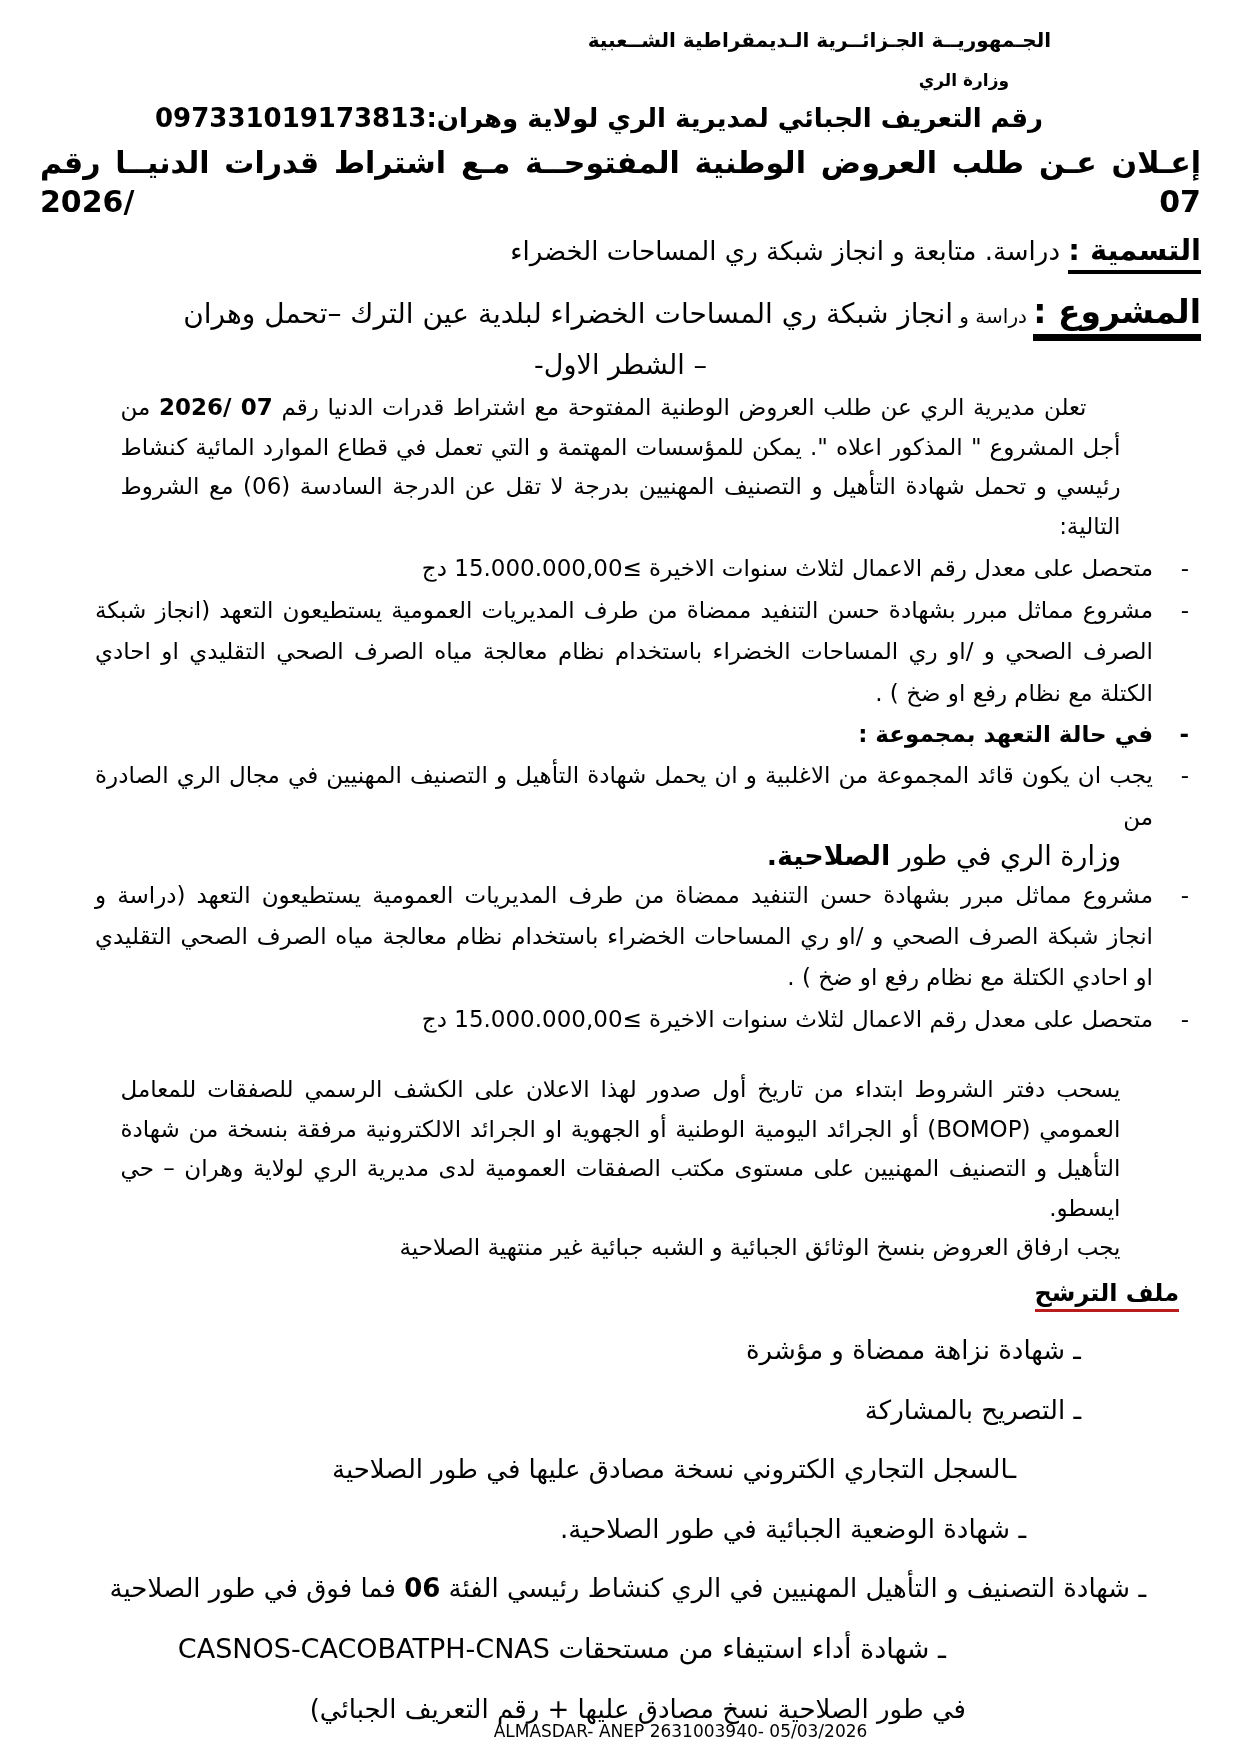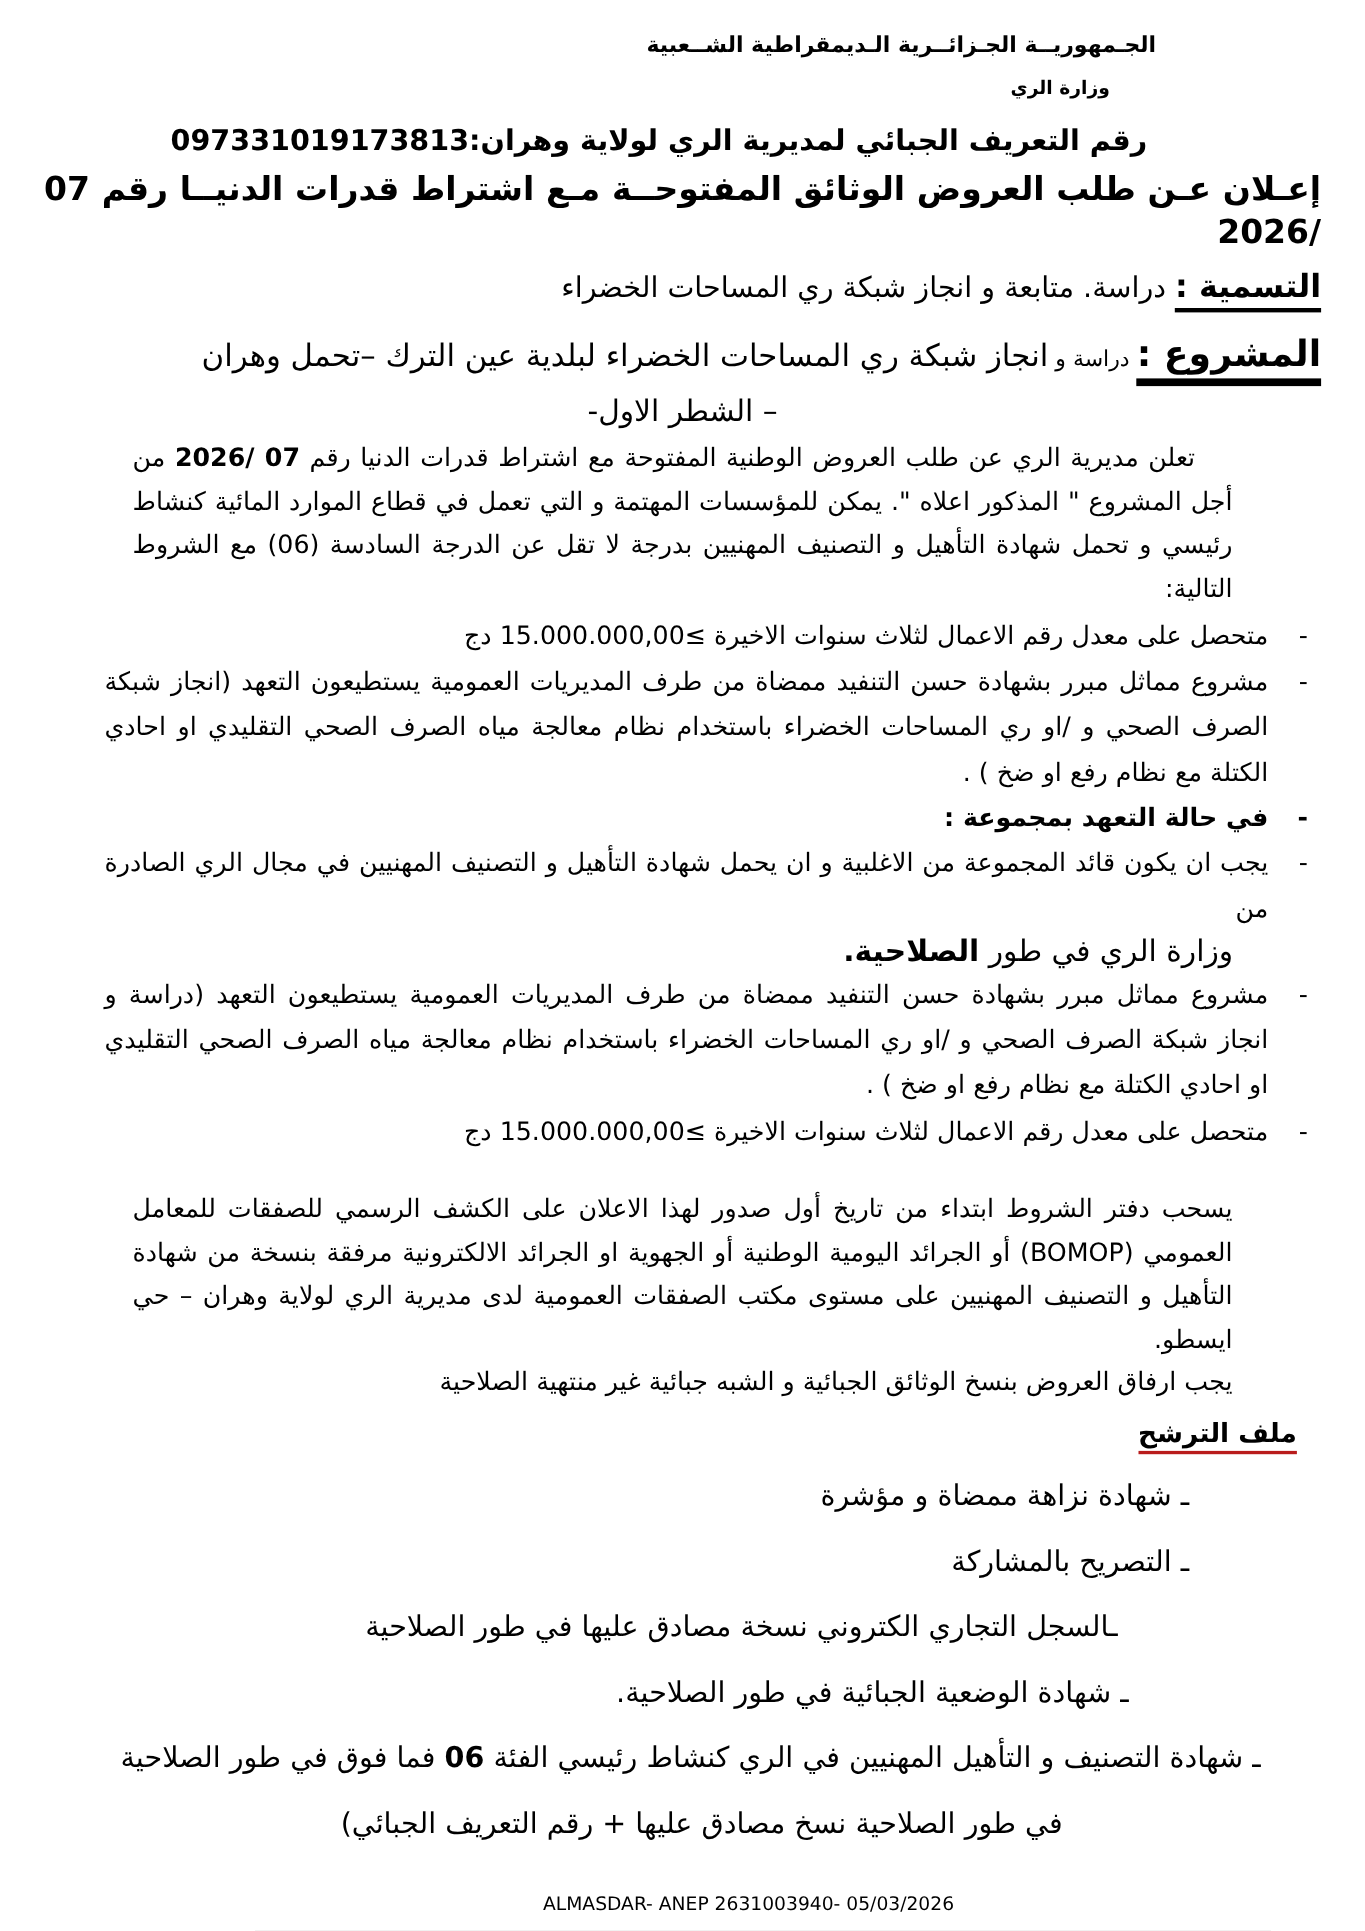--- a/index.html
+++ b/index.html
@@ -4,21 +4,21 @@
 <style>
   html,body{margin:0;padding:0;background:#e8e8e8;}
   .page{
     width:1241px;height:1755px;margin:0 auto;background:#ffffff;color:#000;
     font-family:"DejaVu Sans",sans-serif;direction:rtl;position:relative;
     padding:24px 40px;box-sizing:border-box;overflow:hidden;
   }
   .republic{font-size:20px;font-weight:bold;text-align:right;padding-left:0;padding-right:150px;margin-top:4px;}
   .ministry{font-size:17px;font-weight:bold;text-align:right;padding-right:192px;margin-top:20px;line-height:1;}
   .directorate{font-size:25px;font-weight:bold;text-align:right;padding-right:190px;margin-top:-4px;line-height:1.1;}
-  .taxline{font-size:26px;font-weight:bold;padding-right:158px;margin-top:24px;}
+  .taxline{font-size:26px;font-weight:bold;padding-right:158px;margin-top:14px;}
   .title{font-size:30px;font-weight:bold;text-align:justify;text-align-last:justify;margin-top:10px;line-height:1.3;}
   .designation{font-size:26px;margin-top:12px;text-align:right;}
   .designation .lbl{font-size:29px;font-weight:bold;border-bottom:4px solid #000;padding-bottom:3px;}
   .project{font-size:28px;margin-top:22px;text-align:right;line-height:1.4;}
   .project .lbl{font-size:33px;font-weight:bold;border-bottom:7px solid #000000;padding-bottom:3px;}
   .project .small{font-size:20px;}
   .sectionline{font-size:27px;text-align:center;margin-top:14px;}
   .intro{width:1000px;margin:8px auto 0;font-size:23px;line-height:1.72;text-align:justify;text-indent:34px;}
   .b{font-weight:bold;}
   ul.conditions{list-style:none;margin:2px 0 0;padding:0;}
@@ -50,21 +50,21 @@
 <body>
 
 <div class="page">
 
   <div class="republic">الجـمهوريــة الجـزائــرية الـديمقراطية الشــعبية</div>
 
   <div class="ministry">وزارة الري</div>
 
   <div class="taxline"><span>رقم التعريف الجبائي لمديرية الري لولاية وهران:</span><span>097331019173813</span></div>
 
-  <div class="title"><span>إعـلان عـن طلب العروض الوثائق المفتوحــة مـع اشتراط قدرات الدنيــا رقم </span><span>07 /2026</span></div>
+  <div class="title"><span>إعـلان عـن طلب العروض الوطنية المفتوحــة مـع اشتراط قدرات الدنيــا رقم </span><span>07 /2026</span></div>
 
   <div class="designation"><span class="lbl">التسمية :</span><span> دراسة. متابعة و انجاز شبكة ري المساحات الخضراء</span></div>
 
   <div class="project"><span class="lbl">المشروع :</span><span class="small"> دراسة و </span><span>انجاز شبكة ري المساحات الخضراء  لبلدية عين الترك –تحمل  وهران</span></div>
 
   <div class="sectionline">– الشطر الاول-</div>
 
   <p class="intro"><span>تعلن مديرية الري عن طلب العروض الوطنية المفتوحة مع اشتراط قدرات الدنيا رقم </span><span class="b">07 /2026</span><span> من أجل المشروع " المذكور اعلاه  ". يمكن للمؤسسات المهتمة و التي تعمل في قطاع الموارد المائية كنشاط رئيسي و تحمل شهادة التأهيل و التصنيف المهنيين بدرجة لا تقل عن الدرجة السادسة (06) مع الشروط التالية:</span></p>
 
   <ul class="conditions">
@@ -79,17 +79,18 @@
   <p class="withdraw">يسحب دفتر الشروط ابتداء من تاريخ أول صدور لهذا الاعلان على الكشف الرسمي للصفقات للمعامل العمومي (BOMOP) أو الجرائد  اليومية الوطنية  أو الجهوية  او الجرائد الالكترونية مرفقة بنسخة من شهادة التأهيل و التصنيف المهنيين على مستوى مكتب الصفقات العمومية لدى مديرية الري لولاية وهران – حي ايسطو.</p>
   <p class="attach">يجب ارفاق العروض بنسخ الوثائق الجبائية و الشبه جبائية  غير منتهية الصلاحية</p>
 
   <div class="cand-heading"><span class="u">ملف الترشح</span></div>
 
   <div class="c-item i1">ـ  شهادة نزاهة ممضاة و مؤشرة</div>
   <div class="c-item i2">ـ التصريح بالمشاركة</div>
   <div class="c-item i3">ـالسجل التجاري الكتروني نسخة مصادق عليها في طور الصلاحية</div>
   <div class="c-item i4">ـ شهادة الوضعية الجبائية في طور الصلاحية.</div>
   <div class="c-item i5"><span>ـ شهادة التصنيف و التأهيل المهنيين في الري كنشاط رئيسي الفئة </span><span class="b">06</span><span> فما فوق في طور الصلاحية</span></div>
+  <div class="c-item i6">ـ شهادة أداء استيفاء من مستحقات CASNOS-CACOBATPH-CNAS</div>
   <div class="c-item i7">في طور الصلاحية نسخ مصادق عليها + رقم التعريف الجبائي)</div>
 
   <div class="footer">ALMASDAR- ANEP 2631003940- 05/03/2026</div>
 
 </div>
 
 </body></html>

